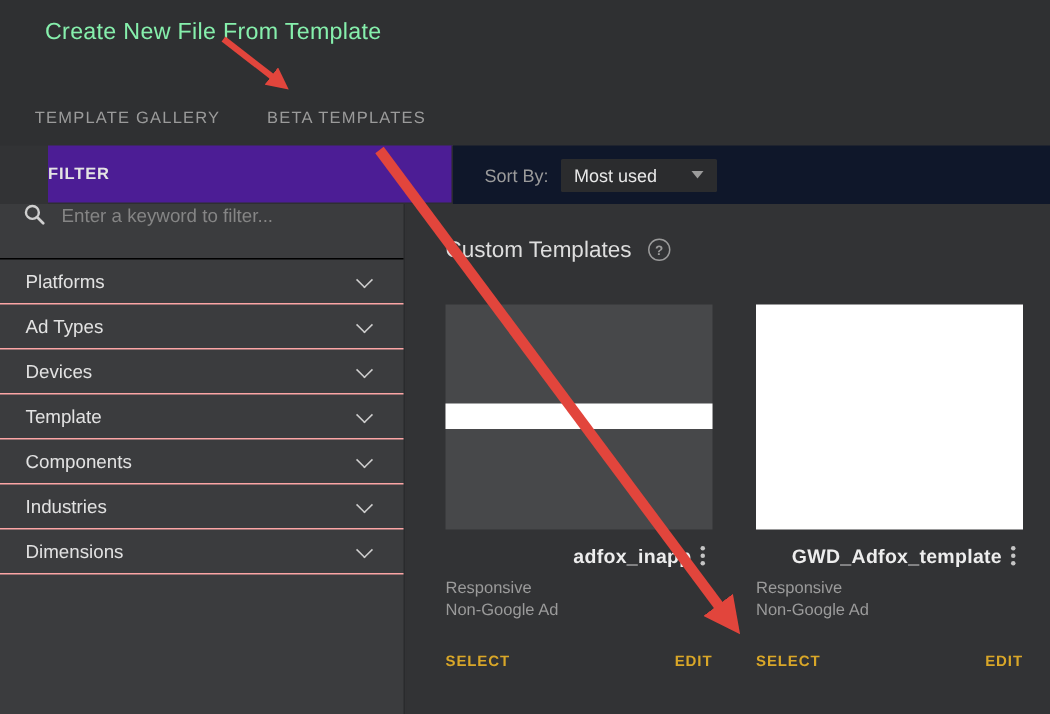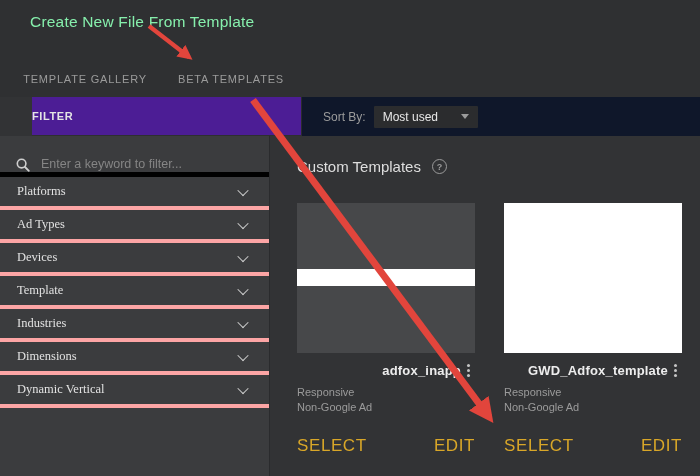--- a/index.html
+++ b/index.html
@@ -26,27 +26,27 @@
   .topbar-right{flex:1;background:#0f172a;display:flex;align-items:center;padding-left:21px;}
   .sort-label{font-size:12px;color:#9b9b9b;margin-right:8px;}
   .select{min-width:86px;height:22px;background:#2b2c2e;display:flex;align-items:center;
           justify-content:space-between;padding:0 9px;cursor:pointer;border-radius:1px;}
   .select .val{font-size:12px;color:#e8e8e8;}
   .caret{width:0;height:0;border-left:4.5px solid transparent;border-right:4.5px solid transparent;
          border-top:5px solid #9b9b9b;margin-left:14px;}
   
   .sidebar{position:absolute;top:136px;left:0;width:270px;height:340px;box-sizing:border-box;
            background:#3b3c3e;border-right:1px solid #2a2b2d;}
-  .search-row{height:36px;border-bottom:5px solid #000000;display:flex;align-items:flex-end;
+  .search-row{height:36px;border-bottom:1px solid #000000;display:flex;align-items:flex-start;
               padding:0 16px;gap:9px;}
   .search-row input{flex:1;background:transparent;border:none;outline:none;
                     font-family:"Liberation Sans",sans-serif;font-size:12.5px;color:#dddddd;}
   .search-row input::placeholder{color:#858585;}
-  .side-row{height:29px;border-bottom:4px solid #fca5a5;display:flex;align-items:center;
-            justify-content:space-between;padding:0 22px 0 17px;cursor:pointer;font-family:Liberation Serif, serif;}
+  .side-row{height:29px;border-bottom:1px solid #fca5a5;display:flex;align-items:center;
+            justify-content:space-between;padding:0 22px 0 17px;cursor:pointer;}
   .side-row .lbl{font-size:12.5px;color:#e2e2e2;}
   .chev{width:7px;height:7px;border-right:1.7px solid #cfcfcf;border-bottom:1.7px solid #cfcfcf;
         transform:rotate(45deg) translate(-1px,-1px);}
   
   .main{position:absolute;top:136px;left:271px;width:429px;height:340px;background:#323335;}
   .section-head{display:flex;align-items:center;gap:11px;margin:22px 0 0 26px;}
   .section-title{font-size:15px;color:#dedede;}
   .help{width:13px;height:13px;border:1px solid #9b9b9b;border-radius:50%;
         display:flex;align-items:center;justify-content:center;
         font-size:9px;color:#9b9b9b;font-weight:700;cursor:pointer;}
@@ -58,21 +58,21 @@
   .stripe{position:absolute;left:0;right:0;top:66px;height:17px;background:#ffffff;}
   .card-head{display:flex;align-items:center;justify-content:flex-end;margin-top:9px;height:16px;}
   .card-name{font-size:13px;font-weight:700;color:#ededed;letter-spacing:.2px;}
   .kebab{display:flex;flex-direction:column;align-items:center;justify-content:center;
          width:14px;height:18px;cursor:pointer;}
   .kebab i{width:3px;height:3px;border-radius:50%;background:#c5c5c5;
            box-shadow:0 -5px 0 #c5c5c5,0 5px 0 #c5c5c5;}
   .meta{margin-top:7px;}
   .meta div{font-size:11px;color:#9b9b9b;line-height:15px;}
   .actions{display:flex;justify-content:space-between;margin-top:21px;}
-  .act{font-size:17px;font-weight:400;letter-spacing:.6px;color:#d9a728;cursor:pointer;}
+  .act{font-size:10px;font-weight:700;letter-spacing:.6px;color:#d9a728;cursor:pointer;}
   
   .arrow-overlay{position:absolute;top:0;left:0;pointer-events:none;z-index:10;}
 </style>
 </head>
 <body>
 
 <div class="app">
 
   <div class="header">
     <div class="title">Create New File From Template</div>
@@ -117,29 +117,29 @@
     </div>
     <div class="side-row">
       <span class="lbl">Devices</span>
       <span class="chev"></span>
     </div>
     <div class="side-row">
       <span class="lbl">Template</span>
       <span class="chev"></span>
     </div>
     <div class="side-row">
+      <span class="lbl">Components</span>
+      <span class="chev"></span>
+    </div>
+    <div class="side-row">
       <span class="lbl">Industries</span>
       <span class="chev"></span>
     </div>
     <div class="side-row">
       <span class="lbl">Dimensions</span>
-      <span class="chev"></span>
-    </div>
-    <div class="side-row">
-      <span class="lbl">Dynamic Vertical</span>
       <span class="chev"></span>
     </div>
   </div>
 
   <div class="main">
     <div class="section-head">
       <span class="section-title">Custom Templates</span>
       <span class="help">?</span>
     </div>
 

